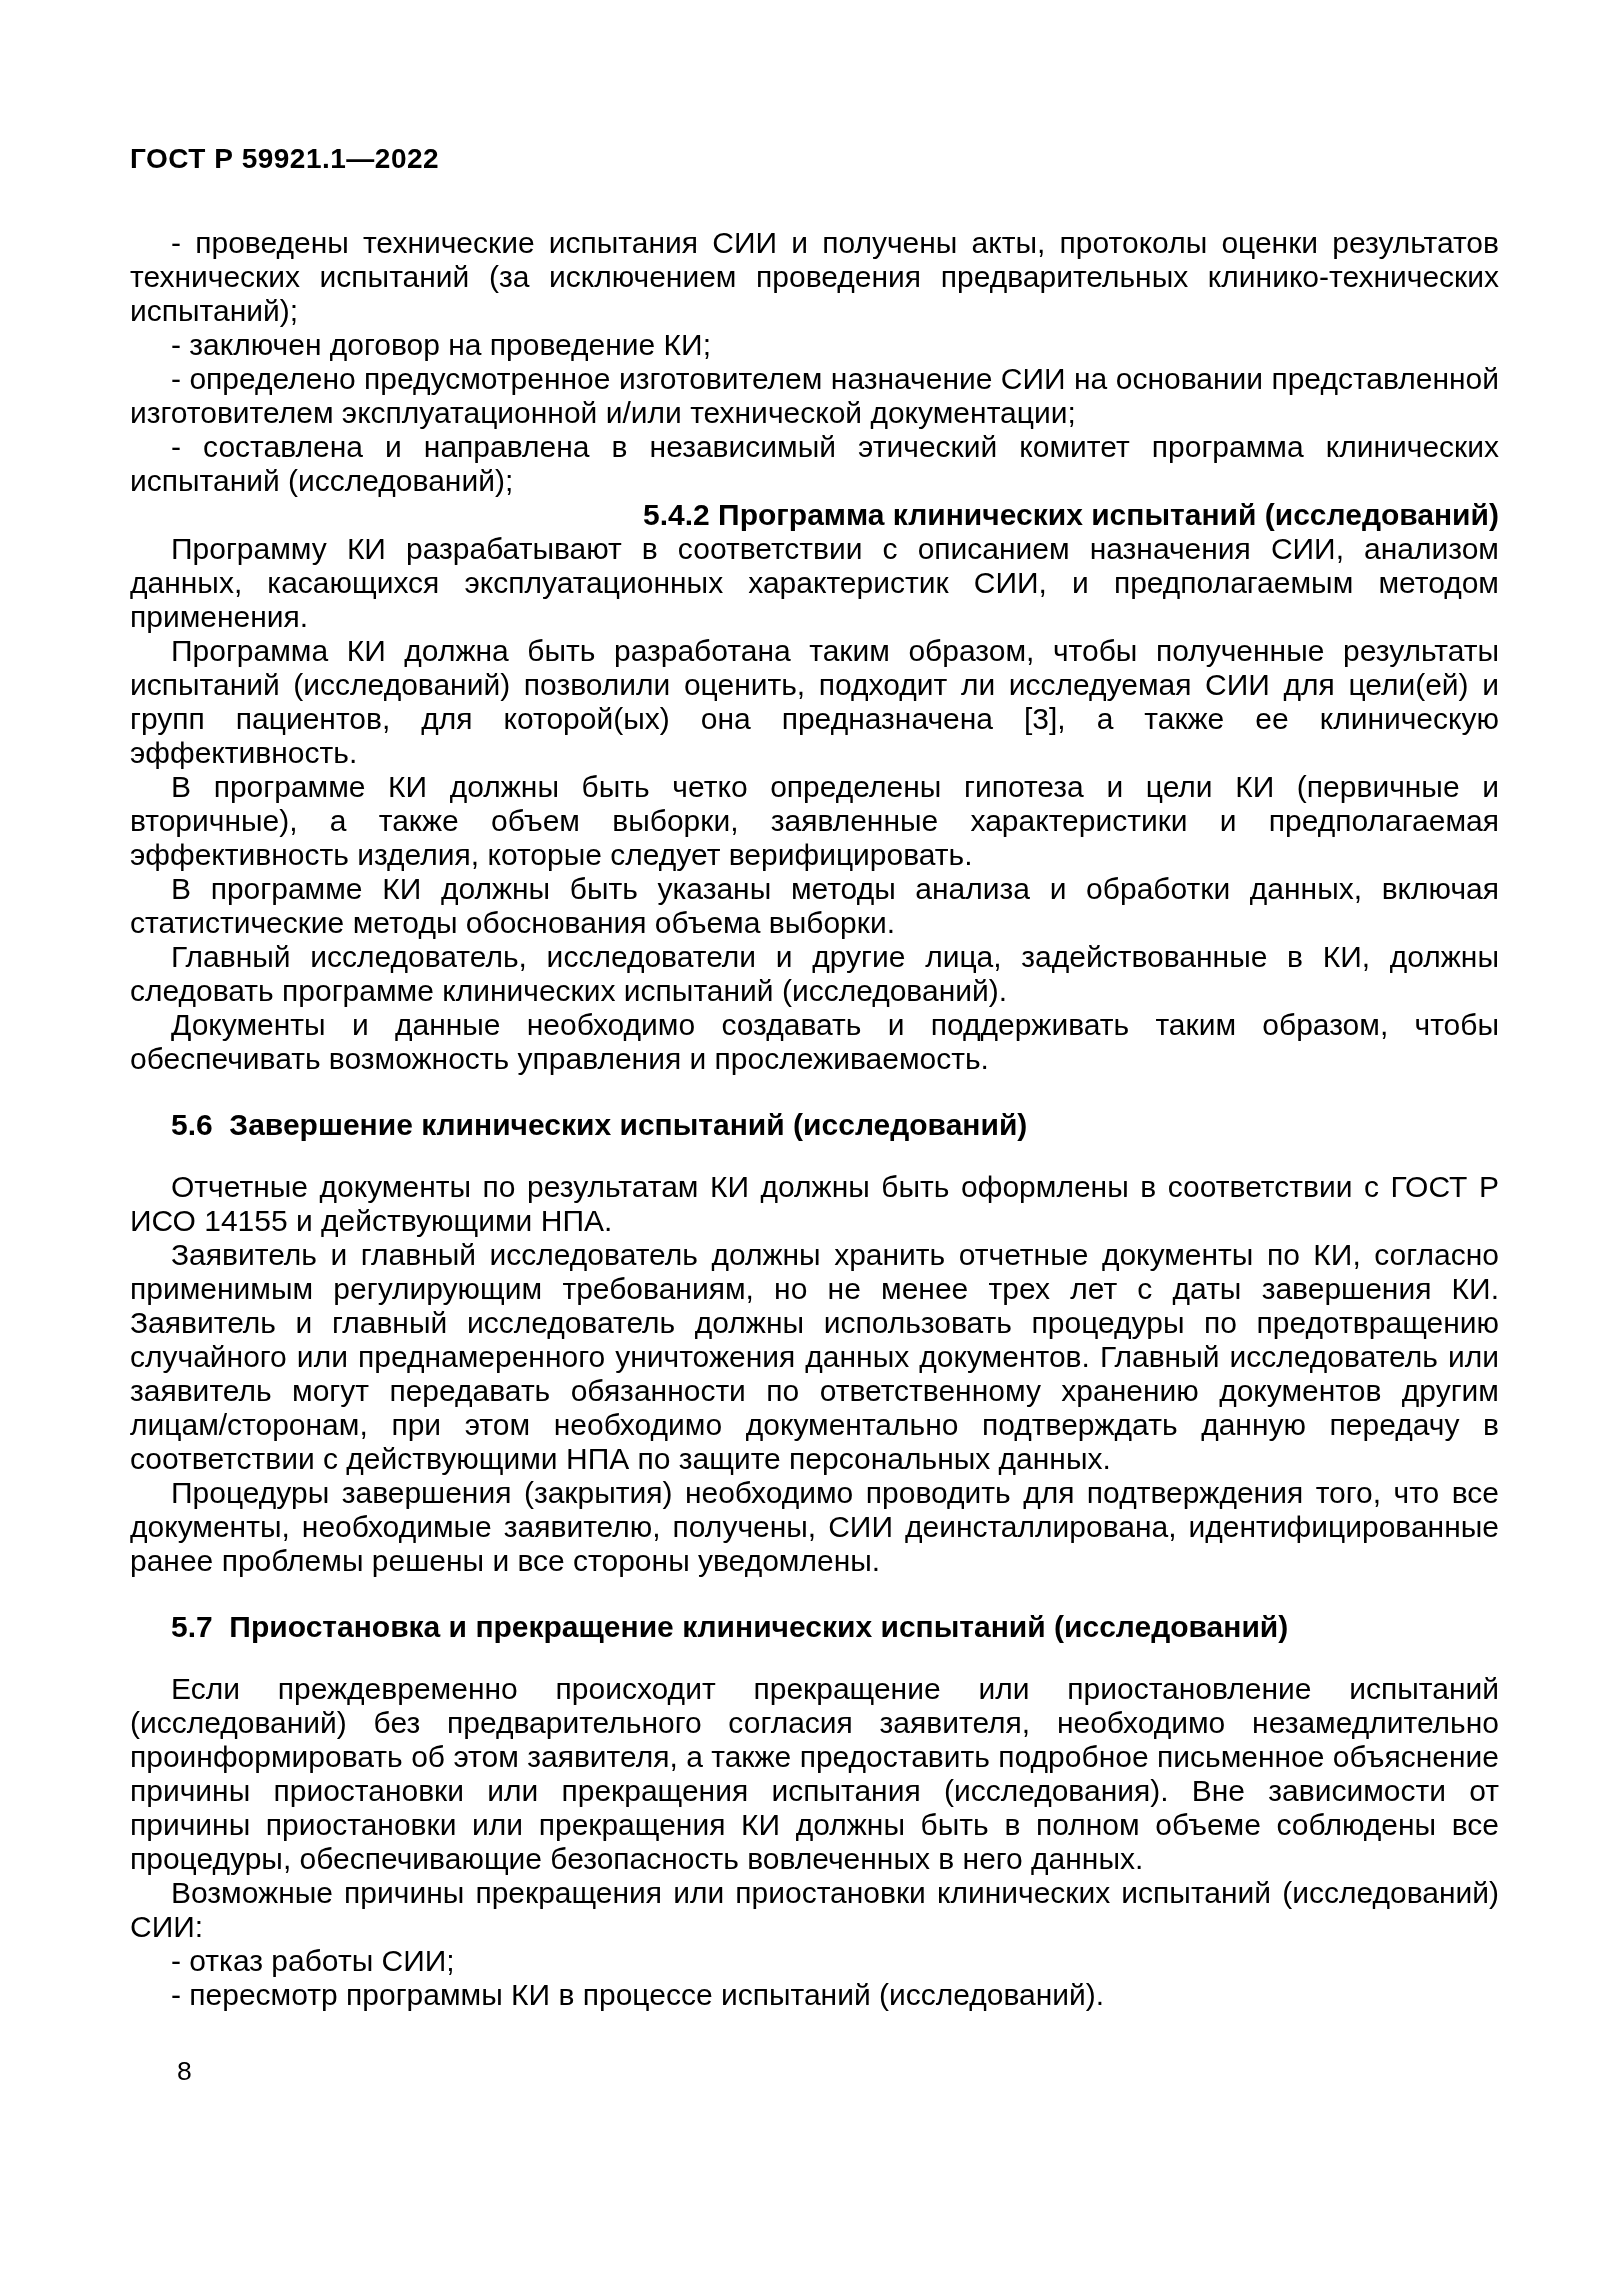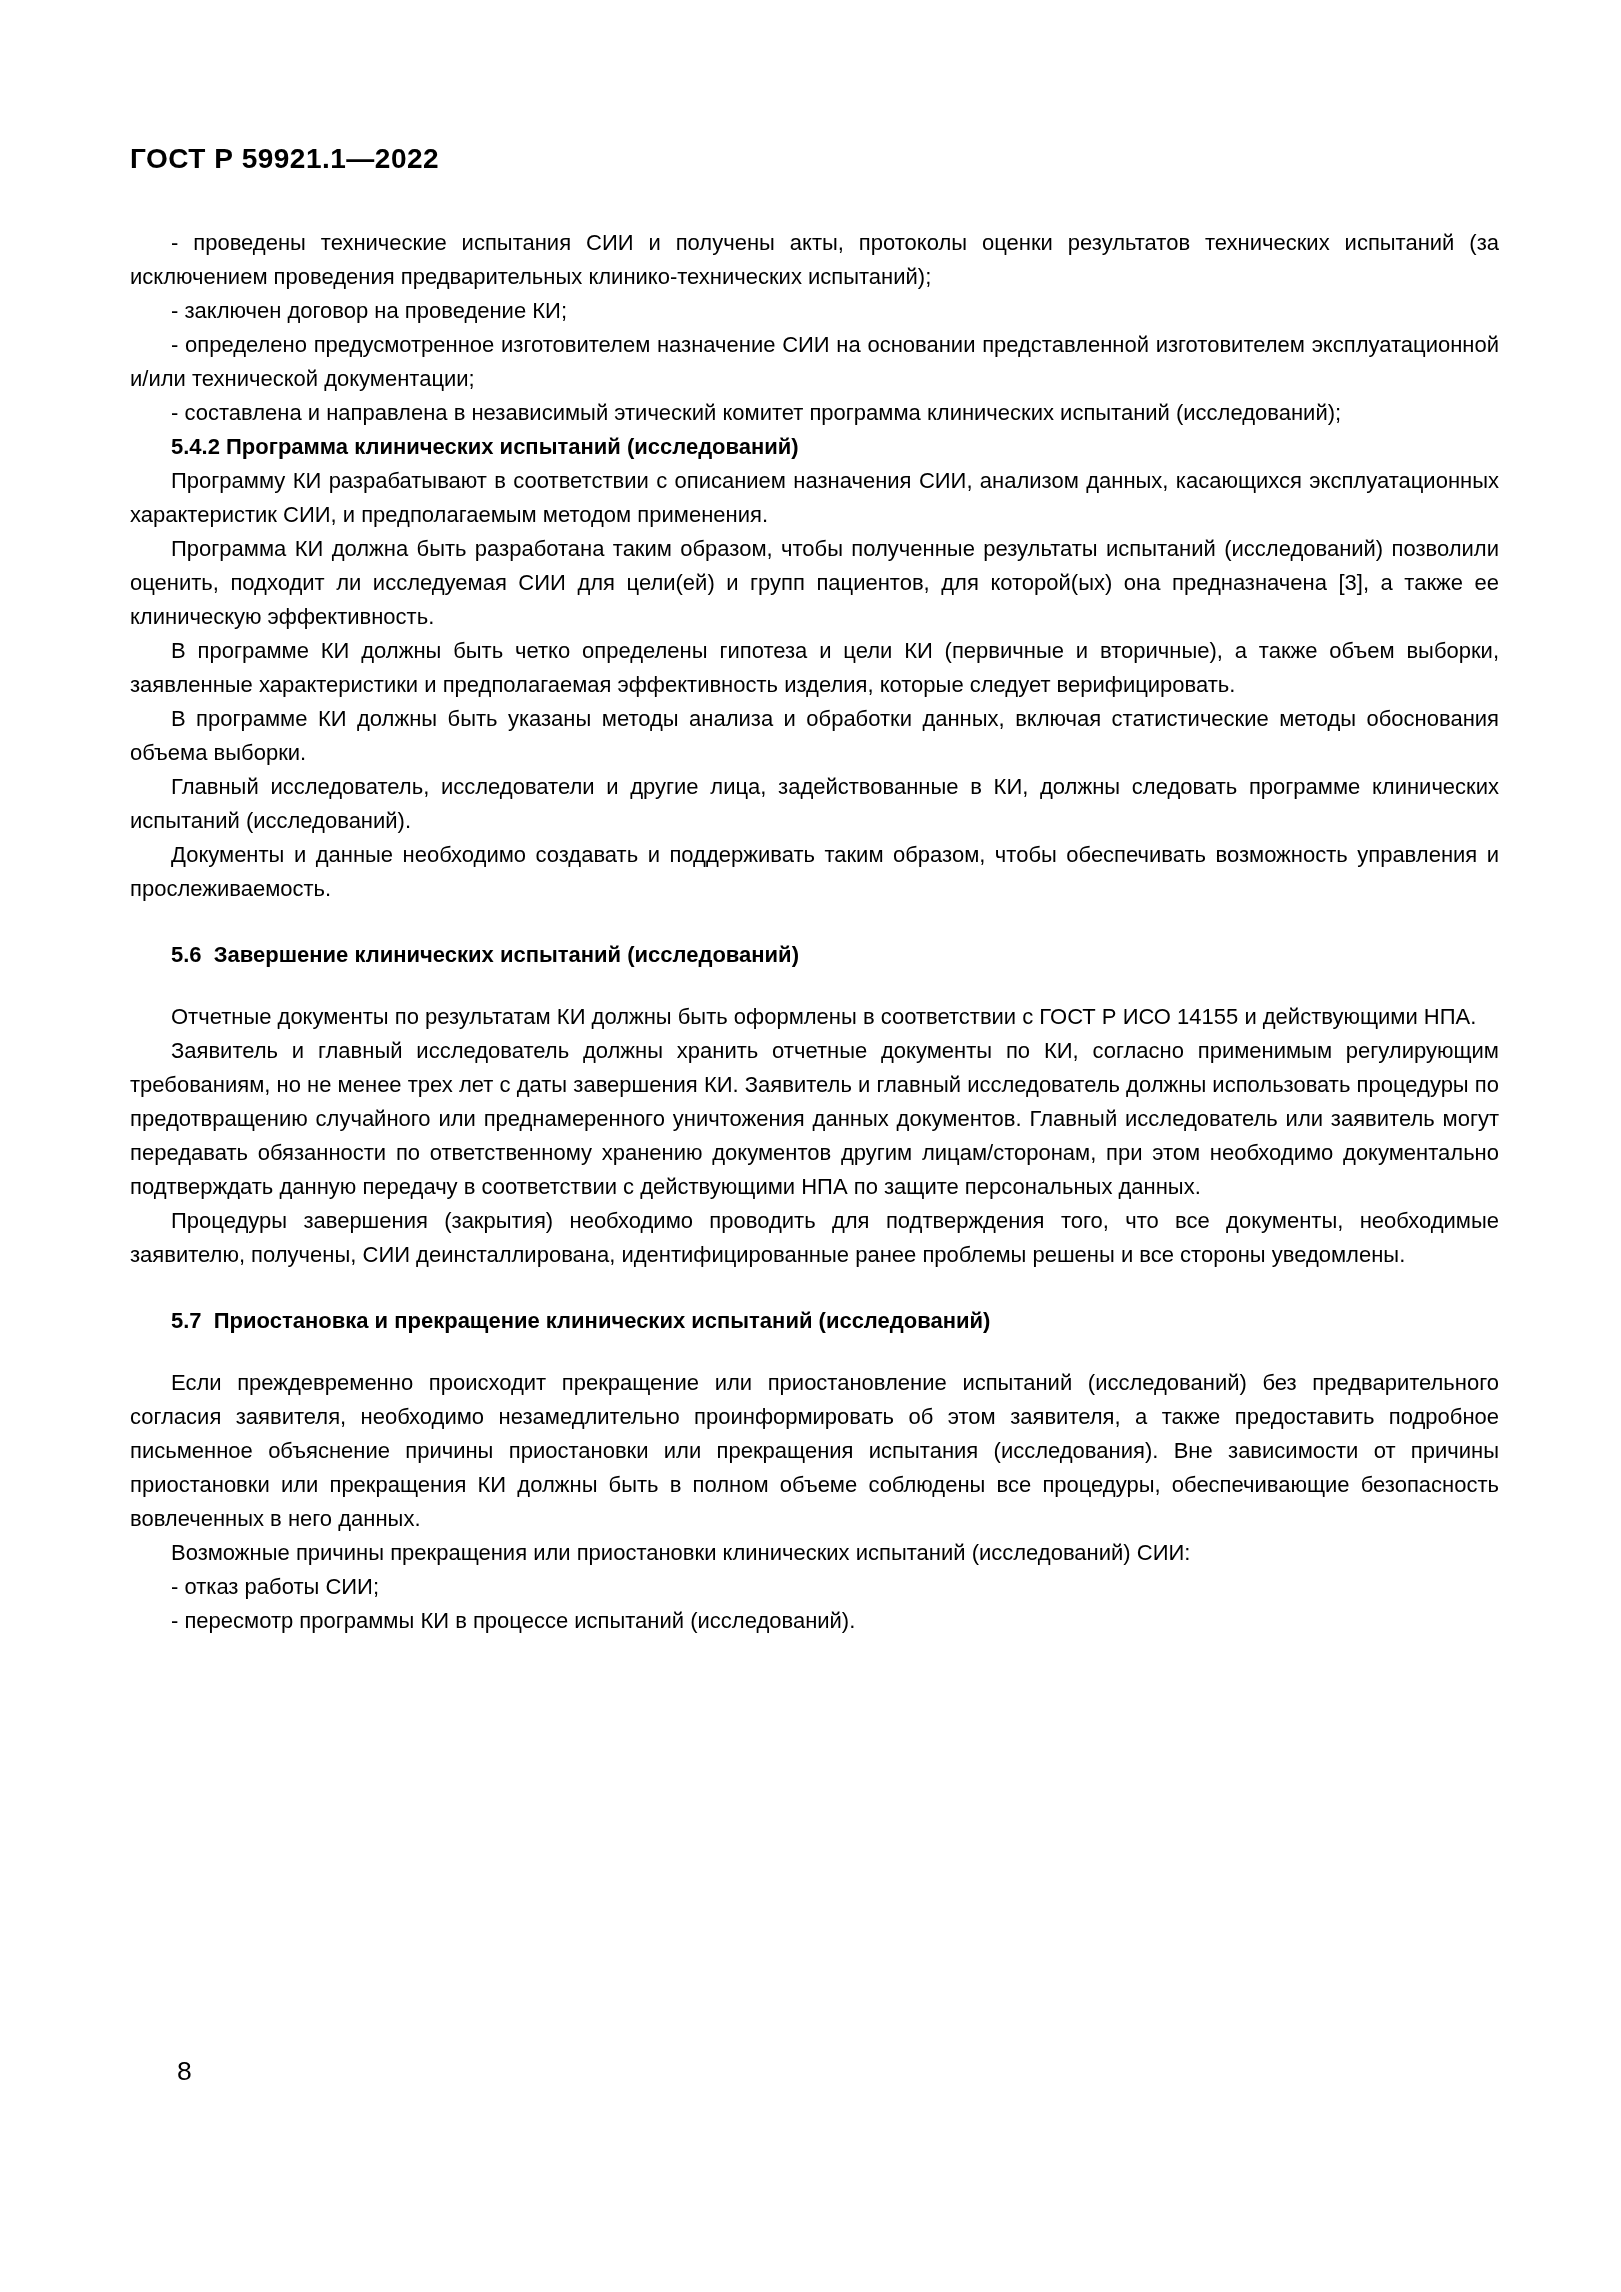--- a/index.html
+++ b/index.html
@@ -22,32 +22,32 @@
     top: 143px;
     font-size: 28px;
     font-weight: bold;
     letter-spacing: 0.5px;
   }
   .body-text {
     position: absolute;
     left: 130px;
     top: 226px;
     width: 1369px;
-    font-size: 22px;
+    font-size: 30px;
     line-height: 34px;
     text-align: justify;
   }
   .body-text p {
     margin: 0;
     padding: 0;
     text-indent: 41px;
   }
   .body-text p.subheading {
     font-weight: bold;
-    text-align: left;
+    text-align: right;
   }
   .body-text p.heading {
     font-weight: bold;
     text-align: left;
     margin-top: 32px;
     margin-bottom: 28px;
   }
   .page-number {
     position: absolute;
     left: 177px;

